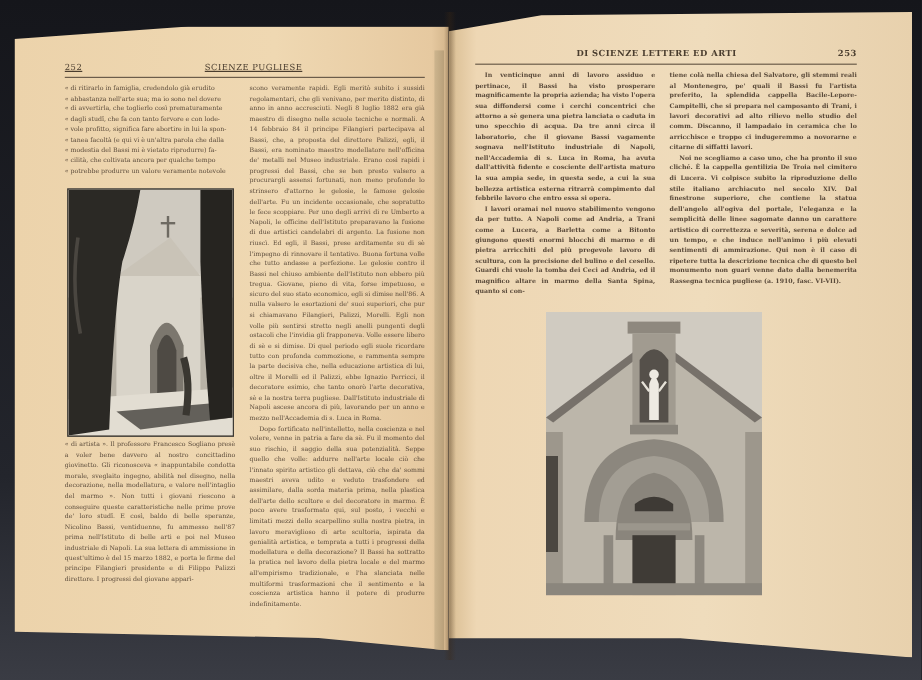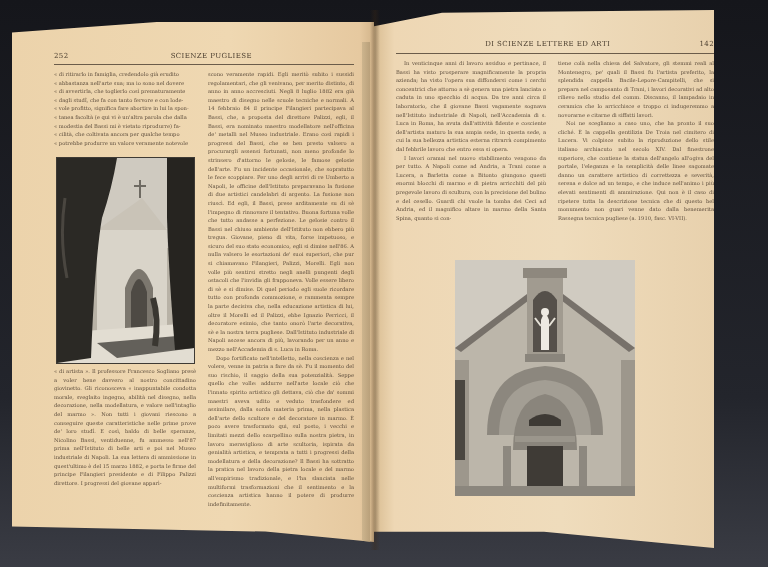--- a/index.html
+++ b/index.html
@@ -17,33 +17,34 @@
     background: #e9cfa7;
     box-shadow: 0 2px 6px rgba(0,0,0,0.5);
     overflow: hidden;
   }
   .page.left {
     left: 12px; top: 22px; width: 362px; height: 520px;
     background: linear-gradient(90deg, #ecd3ab 0%, #efd8b2 60%, #e6c9a0 96%, #d2b48a 100%);
     clip-path: polygon(0 2%, 40% 0%, 100% 0%, 100% 100%, 70% 98%, 0% 97%);
   }
   .page.right {
-    left: 374px; top: 10px; width: 340px; height: 538px;
+    left: 374px; top: 10px; width: 386px; height: 538px;
     background: linear-gradient(90deg, #d9bd92 0%, #eed7b4 6%, #efdcbc 55%, #e8d1ad 100%);
     clip-path: polygon(0 3%, 20% 0.5%, 100% 0%, 100% 100%, 50% 97%, 0% 97%);
+    font-weight: bold;
   }
   .edge-strip {
     position: absolute; right: 4px; top: 20px; width: 8px; height: 520px;
     background: linear-gradient(90deg, #cdb58e, #b9a07a);
   }
   .header {
     position: absolute; display: flex; align-items: baseline;
     font-size: 7px; color: #4a3d2e; letter-spacing: 0.4px;
   }
-  .left .header { left: 42px; top: 30px; width: 300px; }
+  .left .header { left: 42px; top: 30px; width: 300px; text-decoration: underline; }
   .right .header { left: 22px; top: 30px; width: 318px; }
   .header .title { flex: 1; text-align: center; }
   .rule {
     position: absolute; height: 0; border-top: 1.5px solid #6b5c4a;
   }
   .left .rule { left: 42px; top: 42px; width: 300px; }
   .right .rule { left: 22px; top: 43px; width: 318px; }
   .col {
     position: absolute; font-size: 5.2px; line-height: 8.6px;
     color: #5a4a3a; text-align: justify; white-space: normal;
@@ -112,21 +113,21 @@
     <p>scono veramente rapidi. Egli meritò subito i sussidi regolamentari, che gli venivano, per merito distinto, di anno in anno accresciuti. Negli 8 luglio 1882 era già maestro di disegno nelle scuole tecniche e normali. A 14 febbraio 84 il principe Filangieri partecipava al Bassi, che, a proposta del direttore Palizzi, egli, il Bassi, era nominato maestro modellatore nell'officina de' metalli nel Museo industriale. Erano così rapidi i progressi del Bassi, che se ben presto valsero a procurargli assensi fortunati, non meno profonde lo strinsero d'attorno le gelosie, le famose gelosie dell'arte. Fu un incidente occasionale, che sopratutto le fece scoppiare. Per uno degli arrivi di re Umberto a Napoli, le officine dell'Istituto preparavano la fusione di due artistici candelabri di argento. La fusione non riuscì. Ed egli, il Bassi, prese arditamente su di sè l'impegno di rinnovare il tentativo. Buona fortuna volle che tutto andasse a perfezione. Le gelosie contro il Bassi nel chiuso ambiente dell'Istituto non ebbero più tregua. Giovane, pieno di vita, forse impetuoso, e sicuro del suo stato economico, egli si dimise nell'86. A nulla valsero le esortazioni de' suoi superiori, che pur si chiamavano Filangieri, Palizzi, Morelli. Egli non volle più sentirsi stretto negli anelli pungenti degli ostacoli che l'invidia gli frapponeva. Volle essere libero di sè e si dimise. Di quel periodo egli suole ricordare tutto con profonda commozione, e rammenta sempre la parte decisiva che, nella educazione artistica di lui, oltre il Morelli ed il Palizzi, ebbe Ignazio Perricci, il decoratore esimio, che tanto onorò l'arte decorativa, sè e la nostra terra pugliese. Dall'Istituto industriale di Napoli ascese ancora di più, lavorando per un anno e mezzo nell'Accademia di s. Luca in Roma.</p>
     <p class="indent">Dopo fortificato nell'intelletto, nella coscienza e nel volere, venne in patria a fare da sè. Fu il momento del suo rischio, il saggio della sua potenzialità. Seppe quello che volle: addurre nell'arte locale ciò che l'innato spirito artistico gli dettava, ciò che da' sommi maestri aveva udito e veduto trasfondere ed assimilare, dalla sorda materia prima, nella plastica dell'arte dello scultore e del decoratore in marmo. È poco avere trasformato qui, sul posto, i vecchi e limitati mezzi dello scarpellino sulla nostra pietra, in lavoro meraviglioso di arte scultoria, ispirata da genialità artistica, e temprata a tutti i progressi della modellatura e della decorazione? Il Bassi ha sottratto la pratica nel lavoro della pietra locale e del marmo all'empirismo tradizionale, e l'ha slanciata nelle multiformi trasformazioni che il sentimento e la coscienza artistica hanno il potere di produrre indefinitamente.</p>
   </div>
 
   <div class="edge-strip"></div>
 </div>
 
 <div class="page right">
   <div class="header">
     <span class="title">DI SCIENZE LETTERE ED ARTI</span>
-    <span>142</span>
+    <span>253</span>
   </div>
   <div class="rule"></div>
 
   <div class="col" style="left:22px; top:49px; width:150px;">
     <p class="indent">In venticinque anni di lavoro assiduo e pertinace, il Bassi ha visto prosperare magnificamente la propria azienda; ha visto l'opera sua diffondersi come i cerchi concentrici che attorno a sè genera una pietra lanciata o caduta in uno specchio di acqua. Da tre anni circa il laboratorio, che il giovane Bassi vagamente sognava nell'Istituto industriale di Napoli, nell'Accademia di s. Luca in Roma, ha avuta dall'attività fidente e cosciente dell'artista maturo la sua ampia sede, in questa sede, a cui la sua bellezza artistica esterna ritrarrà compimento dal febbrile lavoro che entro essa si opera.</p>
     <p class="indent">I lavori oramai nel nuovo stabilimento vengono da per tutto. A Napoli come ad Andria, a Trani come a Lucera, a Barletta come a Bitonto giungono questi enormi blocchi di marmo e di pietra arricchiti del più pregevole lavoro di scultura, con la precisione del bulino e del cesello. Guardi chi vuole la tomba dei Ceci ad Andria, ed il magnifico altare in marmo della Santa Spina, quanto si con-</p>
   </div>
 
   <div class="col" style="left:184px; top:49px; width:156px;">
     <p>tiene colà nella chiesa del Salvatore, gli stemmi reali al Montenegro, pe' quali il Bassi fu l'artista preferito, la splendida cappella Bacile-Lepore-Campitelli, che si prepara nel camposanto di Trani, i lavori decorativi ad alto rilievo nello studio del comm. Discanno, il lampadaio in ceramica che lo arricchisce e troppo ci indugeremmo a novorarne e citarne di siffatti lavori.</p>

